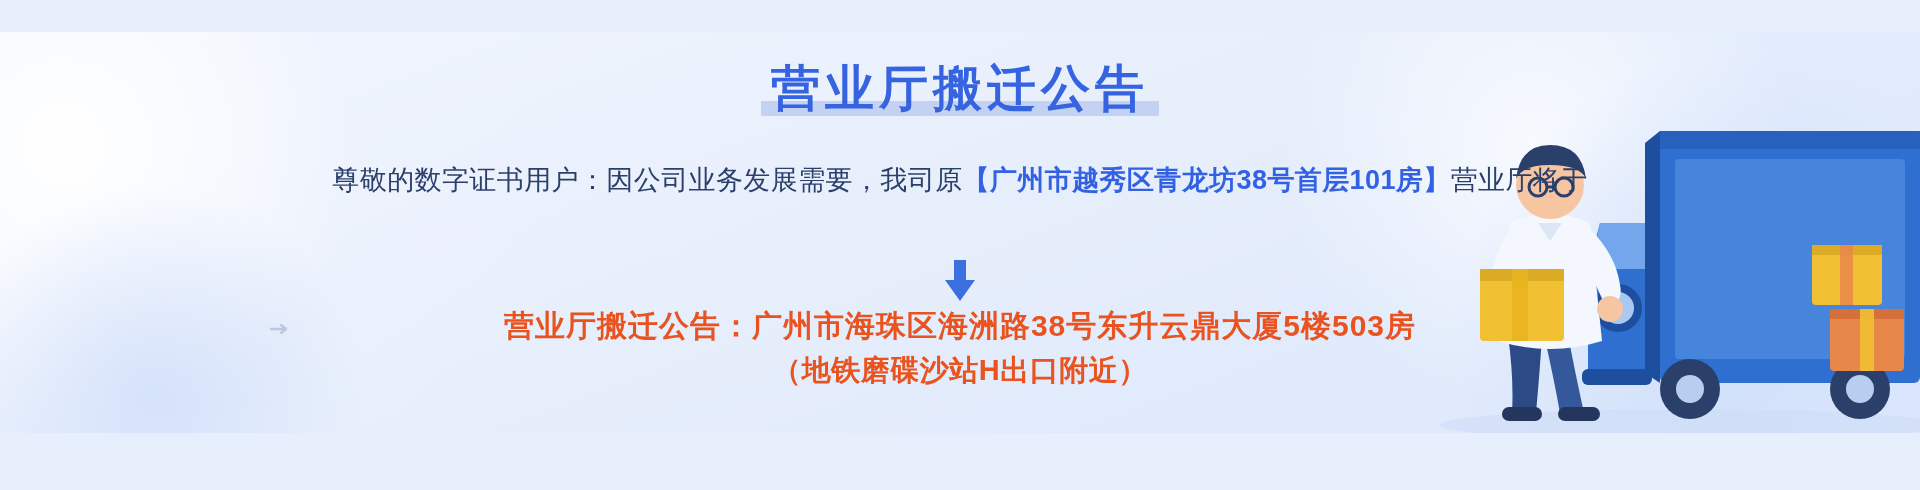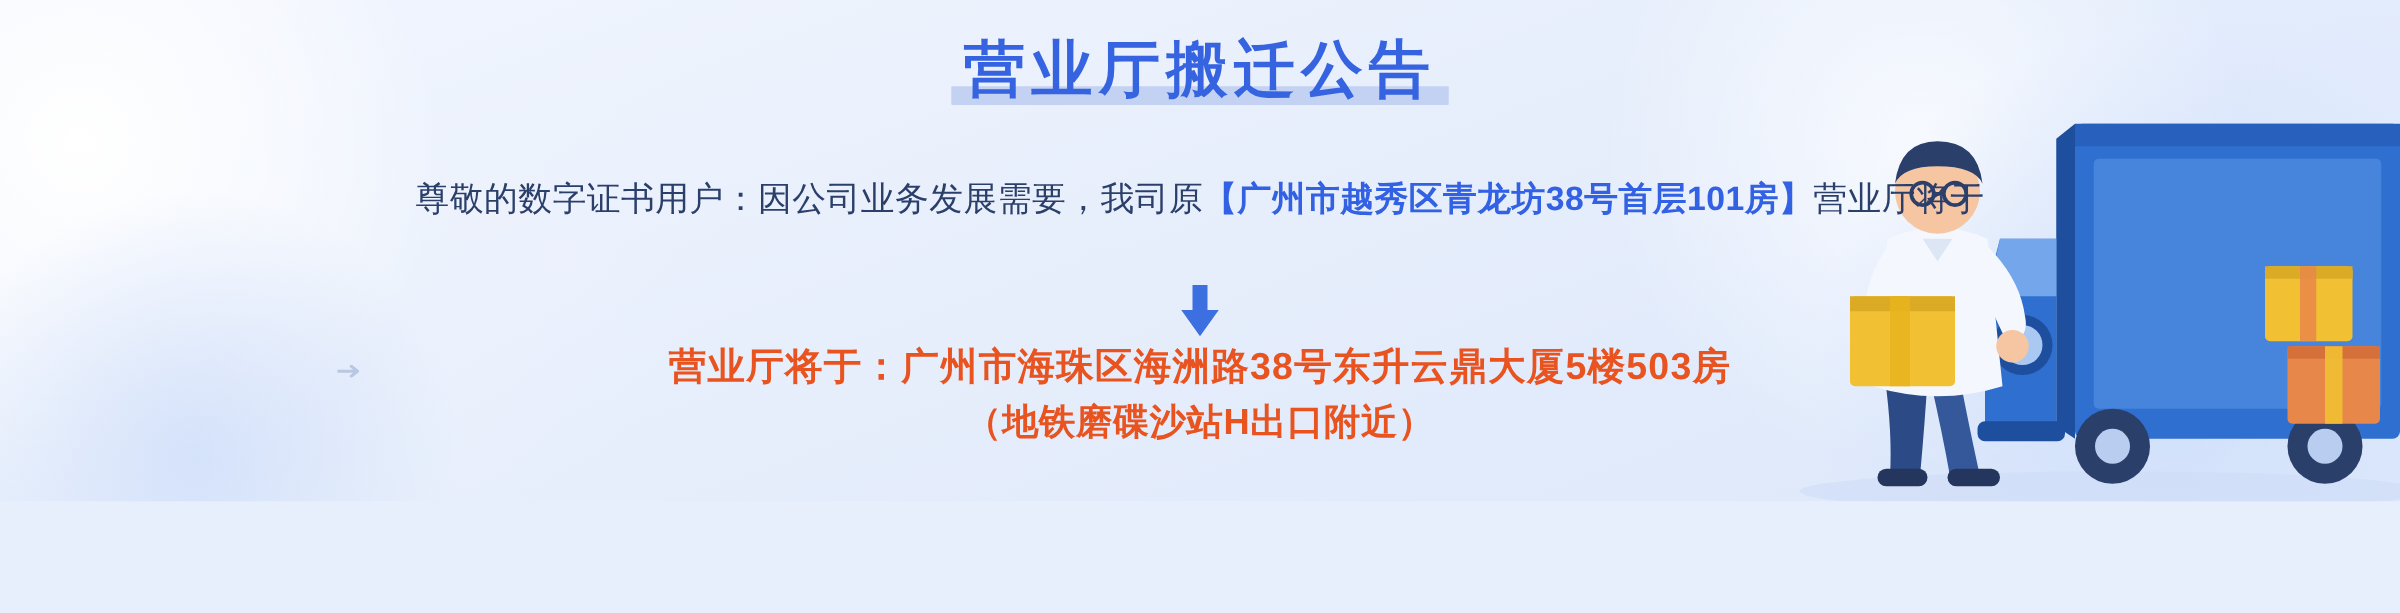--- a/index.html
+++ b/index.html
@@ -7,20 +7,21 @@
     width:1920px;height:490px;overflow:hidden;
     font-family:"Liberation Sans","DejaVu Sans",sans-serif;
     background:#e8effc;
   }
   .banner{
     position:relative;width:1920px;height:401px;overflow:hidden;
     background:
       radial-gradient(ellipse 600px 420px at 92% 55%, #dfeafe 0%, rgba(223,234,254,0) 70%),
       radial-gradient(ellipse 700px 500px at 4% 40%, #eef3fd 0%, rgba(238,243,253,0) 72%),
       linear-gradient(160deg,#f2f6fe 0%,#e9f0fc 38%,#e2ebfb 70%,#dde8fa 100%);
+    margin-top: 32px;
   }
   
   .blob{position:absolute;border-radius:50%;pointer-events:none;}
   .blob-a{left:-170px;top:-120px;width:520px;height:520px;background:radial-gradient(circle at 45% 45%,#ffffff 0%,rgba(255,255,255,0.45) 45%,rgba(255,255,255,0) 72%);}
   .blob-b{left:-60px;top:150px;width:430px;height:430px;background:radial-gradient(circle at 50% 50%,rgba(208,223,250,.85) 0%,rgba(208,223,250,0) 70%);}
   .blob-c{right:120px;top:-140px;width:520px;height:520px;background:radial-gradient(circle at 50% 50%,rgba(255,255,255,.75) 0%,rgba(255,255,255,0) 70%);}
   .blob-d{right:-90px;bottom:-180px;width:560px;height:560px;background:radial-gradient(circle at 50% 50%,rgba(206,222,250,.9) 0%,rgba(206,222,250,0) 70%);}
 
   .content{position:relative;z-index:5;width:1920px;height:490px;}
 
@@ -30,21 +31,21 @@
     position:relative;display:inline-block;
     font-size:49px;font-weight:bold;letter-spacing:5px;
     color:#3664e0;line-height:1.0;padding:4px 10px 6px 10px;
   }
   .title-hl{
     position:absolute;left:0;right:0;bottom:3px;height:15px;
     background:#c3d2f2;border-radius:1px;z-index:-1;
   }
 
   
-  .para{position:absolute;left:0;right:0;top:132px;text-align:center;color:#2b3f6b;}
+  .para{position:absolute;left:0;right:0;top:121px;text-align:center;color:#2b3f6b;}
   .line{font-size:27px;line-height:54px;white-space:nowrap;letter-spacing:0.4px;}
   .blue-bold{color:#3261e3;font-weight:bold;}
   .dark-bold{color:#23355d;font-weight:bold;}
 
   
   .arrow-row{position:absolute;left:0;right:0;top:228px;text-align:center;height:44px;}
   .arrow-svg{display:inline-block;vertical-align:top;}
 
   
   .addr{position:absolute;left:0;right:0;top:272px;text-align:center;}
@@ -86,21 +87,21 @@
       </div>
     </div>
 
     <div class="arrow-row">
       <svg class="arrow-svg" width="40" height="42" viewBox="0 0 40 42">
         <path d="M14 0 h12 v20 h9 L20 41 L5 20 h9 Z" fill="#3c6fe0"></path>
       </svg>
     </div>
 
     <div class="addr">
-      <div class="addr-main">营业厅将于：广州市海珠区海洲路38号东升云鼎大厦5楼503房</div>
+      <div class="addr-main">营业厅搬迁公告：广州市海珠区海洲路38号东升云鼎大厦5楼503房</div>
       <div class="addr-sub">（地铁磨碟沙站H出口附近）</div>
     </div>
 
     <svg class="tiny-arrow" viewBox="0 0 22 10">
       <path d="M0 5 h14 M11 1 l5 4 l-5 4" stroke="#b9c7e2" stroke-width="2.4" fill="none" stroke-linecap="round" stroke-linejoin="round"></path>
     </svg>
 
   </div>
 
   <svg class="illus" viewBox="0 0 560 360">

